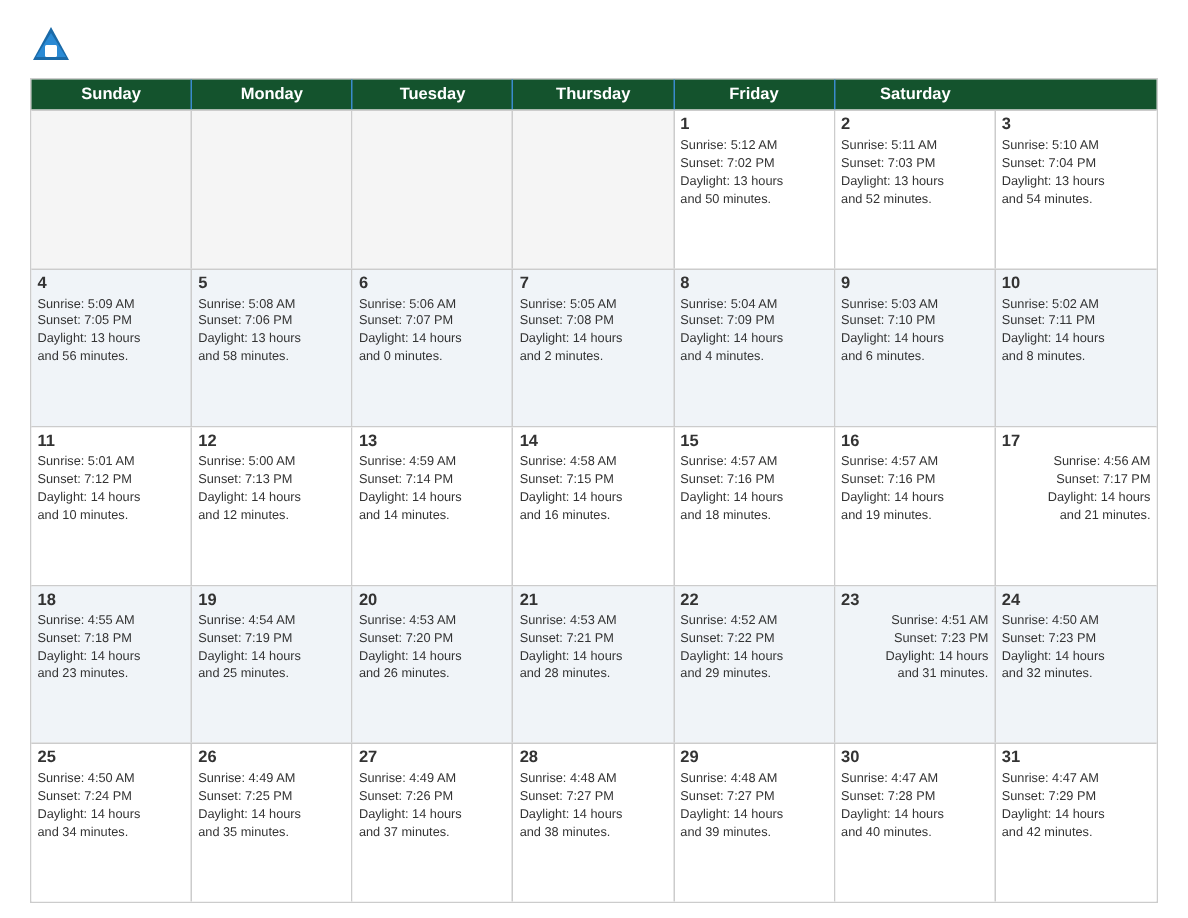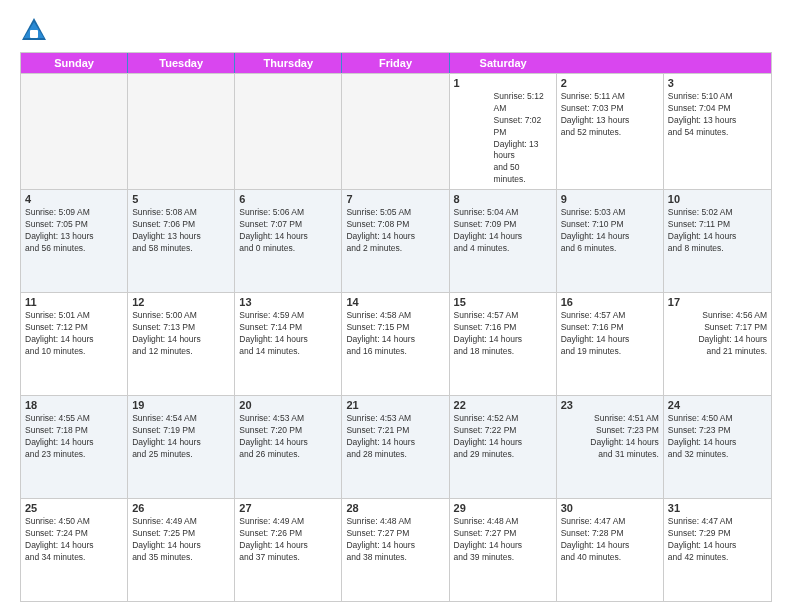--- a/index.html
+++ b/index.html
@@ -61,21 +61,21 @@
     }
     .calendar {
       flex: 1;
       display: flex;
       flex-direction: column;
       border: 1px solid #ccc;
     }
     .cal-header {
       display: grid;
       grid-template-columns: repeat(7, 1fr);
-      background: #d946ef;
+      background: #14532d;
     }
     .cal-header-cell {
       color: #fff;
       font-size: 11px;
       font-weight: bold;
       text-align: center;
       padding: 4px 2px;
       border-right: 1px solid #3a8acc;
     }
     .cal-header-cell:last-child { border-right: none; }
@@ -129,34 +129,35 @@
     </div>
     <div class="title-block">
       <div class="month-title"></div>
       <div class="location"></div>
     </div>
   </div>
 
   <div class="calendar">
     <div class="cal-header">
     <div class="cal-header-cell">Sunday</div>
+        <div class="cal-header-cell">Monday</div>
         <div class="cal-header-cell">Tuesday</div>
         <div class="cal-header-cell">Thursday</div>
         <div class="cal-header-cell">Friday</div>
         <div class="cal-header-cell">Saturday</div>
       </div>
     <div class="cal-body">
     <div class="cal-week">
           <div class="cal-cell empty"></div>
           <div class="cal-cell empty"></div>
           <div class="cal-cell empty"></div>
           <div class="cal-cell empty"></div>
           <div class="cal-cell">
             <div class="day-number">1</div>
-            <div class="cell-info" style="white-space: pre-line; margin-left: 40px;">Sunrise: 5:12 AM
+            <div class="cell-info" style="white-space: pre-line;">Sunrise: 5:12 AM
 Sunset: 7:02 PM
 Daylight: 13 hours
 and 50 minutes.</div>
           </div>
           <div class="cal-cell">
             <div class="day-number">2</div>
             <div class="cell-info" style="white-space: pre-line;">Sunrise: 5:11 AM
 Sunset: 7:03 PM
 Daylight: 13 hours
 and 52 minutes.</div>

